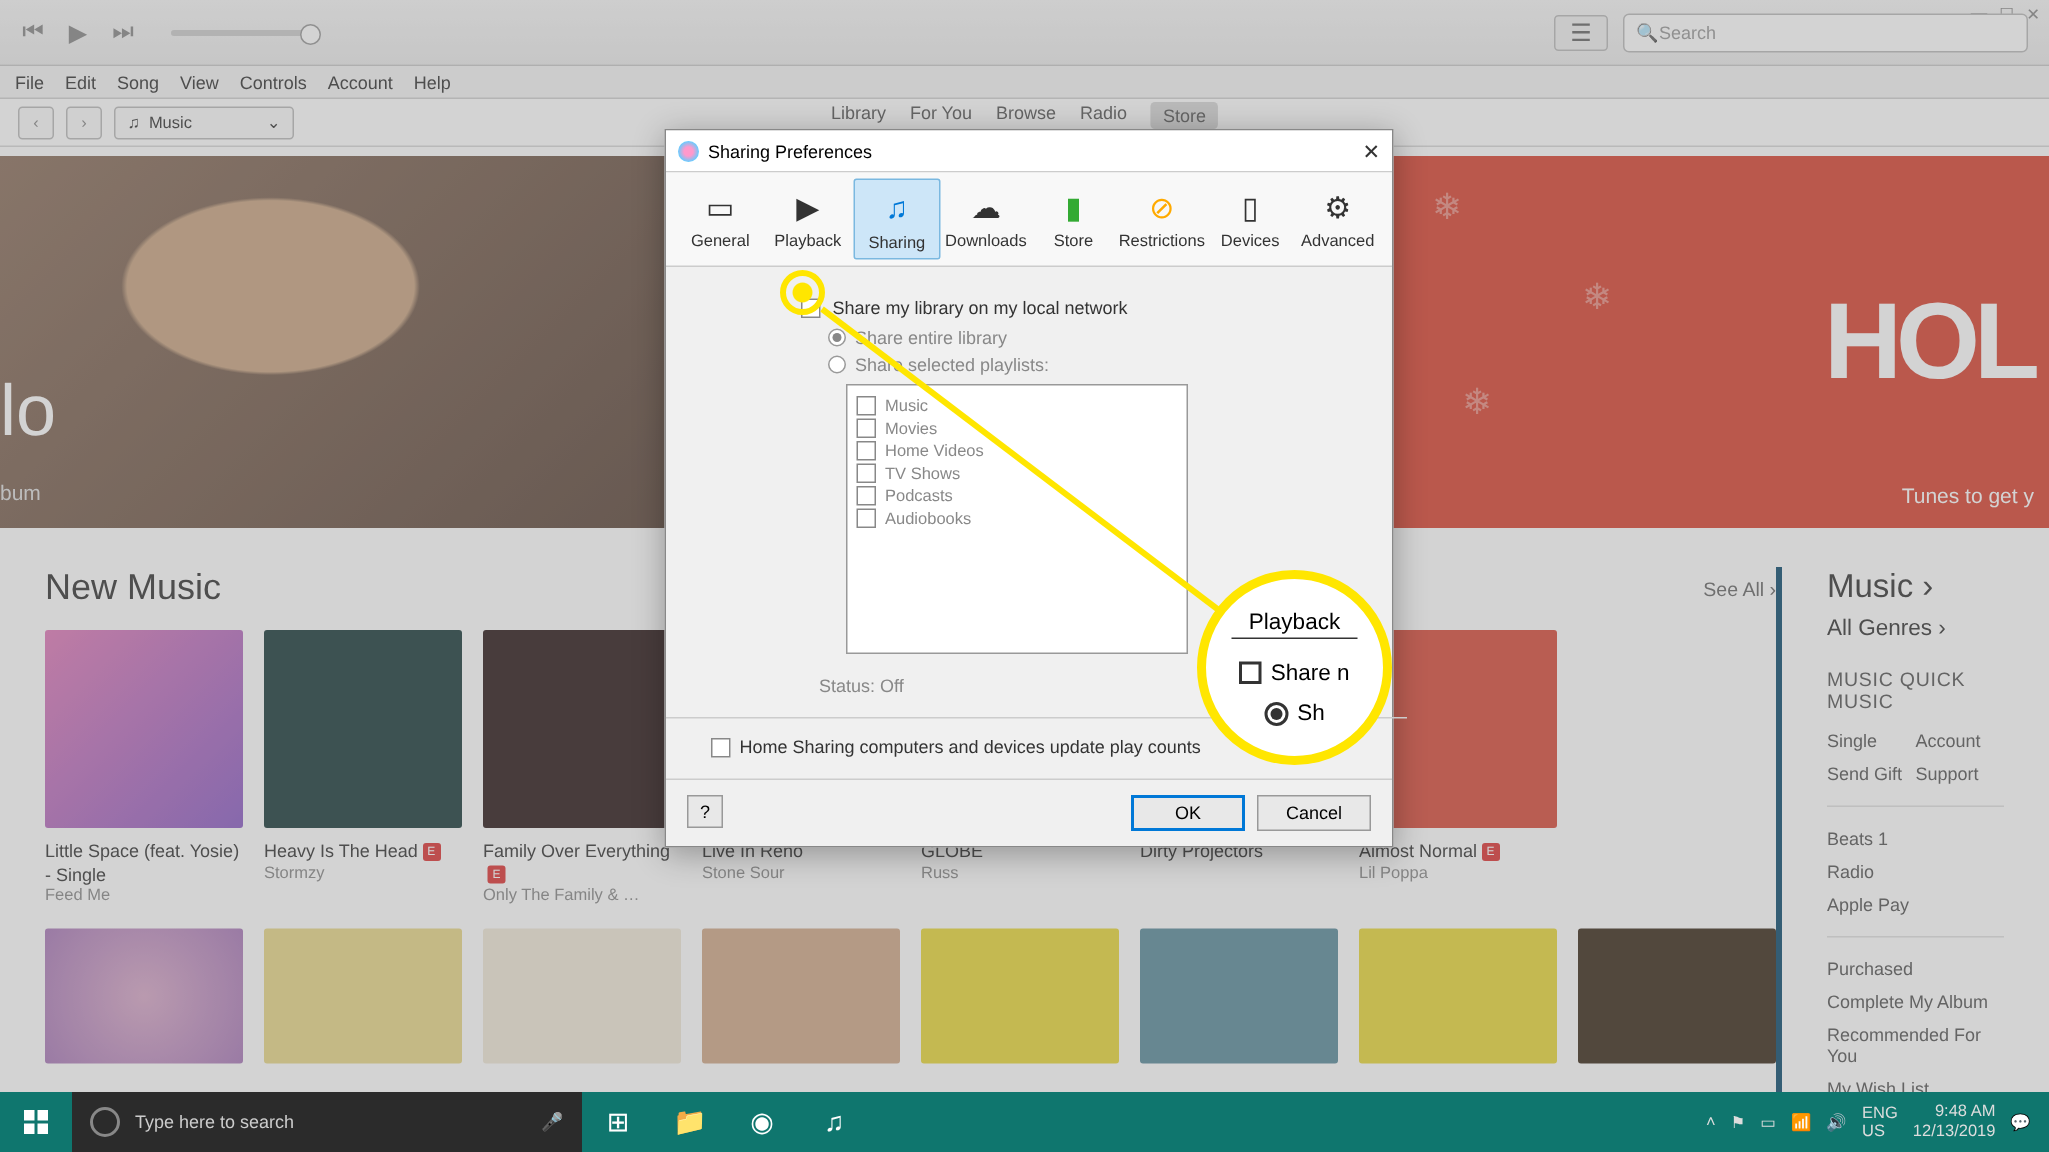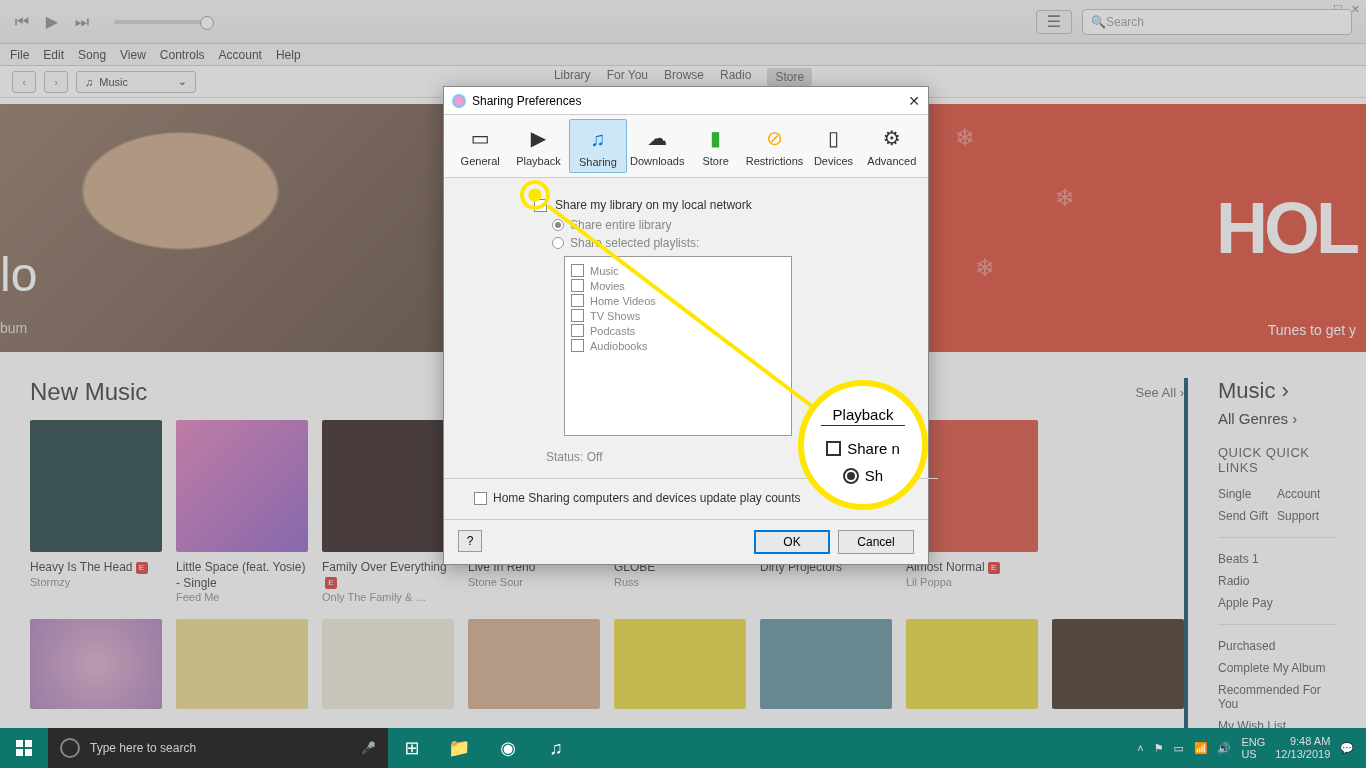--- a/index.html
+++ b/index.html
@@ -192,28 +192,28 @@
 </div>
 
 <div class="content">
   <div class="main-col">
     <div class="section-head">
       <div class="section-title">New Music</div>
       <div class="see-all"><span>See All</span> ›</div>
     </div>
     <div class="album-row" id="album-row">
         <div class="album">
+          <div class="album-art a0"></div>
+  <div class="album-title">Little Space (feat. Yosie) - Single</div>
+  <div class="album-artist">Feed Me</div>
+        </div>
+        <div class="album">
           <div class="album-art a1"></div>
   <div class="album-title">Heavy Is The Head<span class="e-badge">E</span></div>
   <div class="album-artist">Stormzy</div>
-        </div>
-        <div class="album">
-          <div class="album-art a0"></div>
-  <div class="album-title">Little Space (feat. Yosie) - Single</div>
-  <div class="album-artist">Feed Me</div>
         </div>
         <div class="album">
           <div class="album-art a2"></div>
   <div class="album-title">Family Over Everything<span class="e-badge">E</span></div>
   <div class="album-artist">Only The Family &amp; …</div>
         </div>
         <div class="album">
           <div class="album-art a3"></div>
   <div class="album-title">Live In Reno</div>
   <div class="album-artist">Stone Sour</div>
@@ -262,21 +262,21 @@
           <div class="album-art b6"></div>
         </div>
       <div class="album">
           <div class="album-art b7"></div>
         </div>
     </div>
   </div>
   <div class="sidebar">
     <div class="sb-title"><span>Music</span> ›</div>
     <div class="sb-sub"><span>All Genres</span> ›</div>
-    <div class="sb-heading">QUICK QUICK LINKS</div>
+    <div class="sb-heading">MUSIC QUICK MUSIC</div>
     <div class="sb-links">
       <div class="sb-link">Single</div>
       <div class="sb-link">Account</div>
       <div class="sb-link">Send Gift</div>
       <div class="sb-link">Support</div>
     </div>
     <hr style="margin:10px 0;border:none;border-top:1px solid #e0e0e0">
     <div class="sb-links sb-list">
       <div class="sb-link">Beats 1</div>
       <div class="sb-link">Radio</div>

